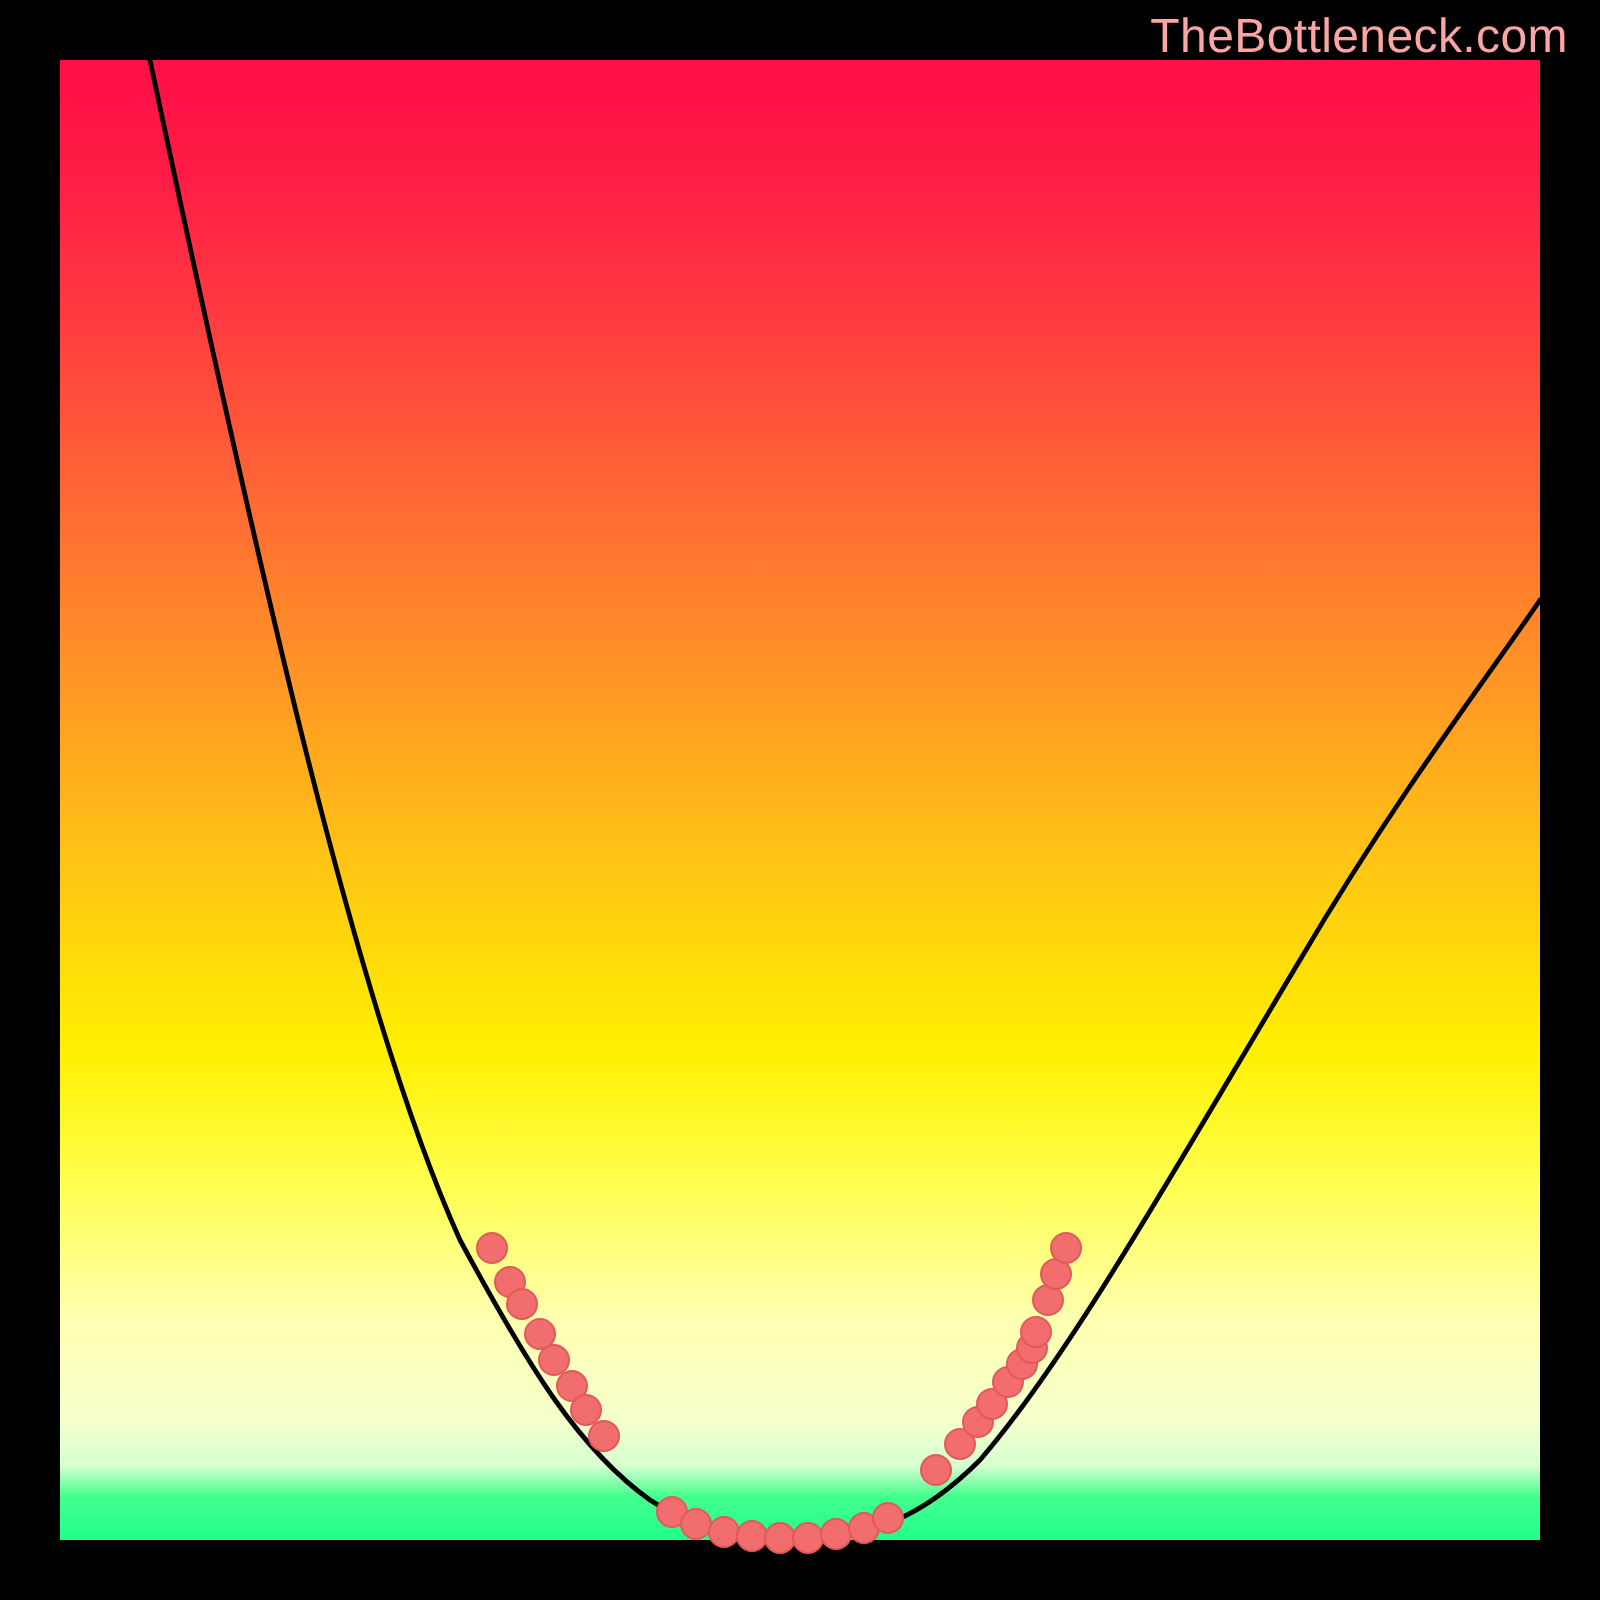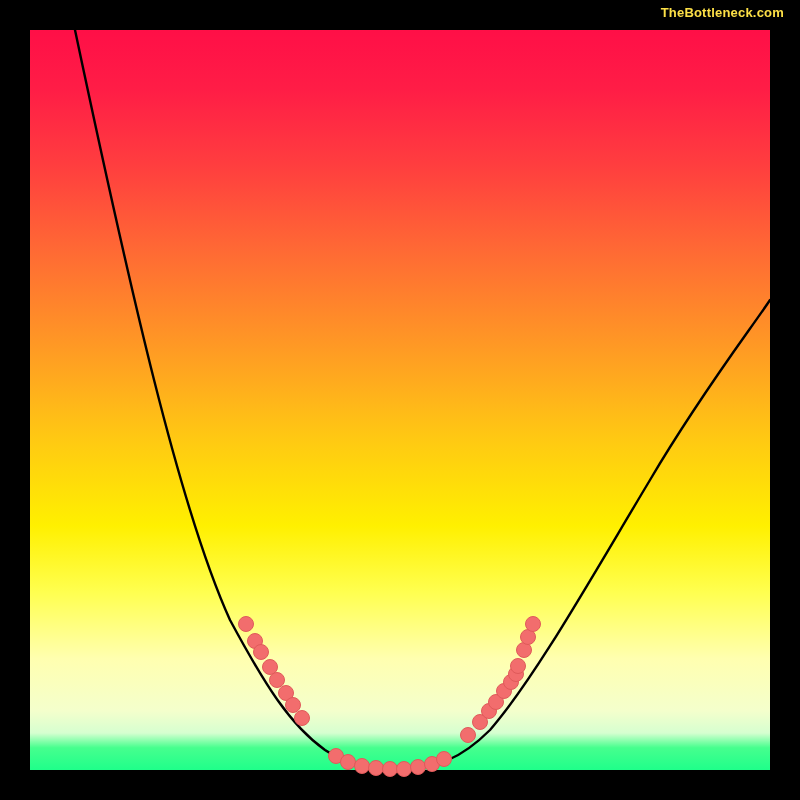--- a/index.html
+++ b/index.html
@@ -38,23 +38,23 @@
       #ffffb0 85%,
       #f4ffcc 92%,
       #d6ffd0 95%,
       #46ff8e 97%,
       #1fff8a 100%);
   }
   .watermark {
     position: absolute;
     top: 5px;
     right: 16px;
-    color: #fde047;
-    font-size: 13px;
-    font-weight: 700;
+    color: #fca5a5;
+    font-size: 24px;
+    font-weight: 400;
     letter-spacing: 0.2px;
     user-select: none;
   }
   svg.overlay {
     position: absolute;
     left: 0;
     top: 0;
     width: 740px;
     height: 740px;
     overflow: visible;

